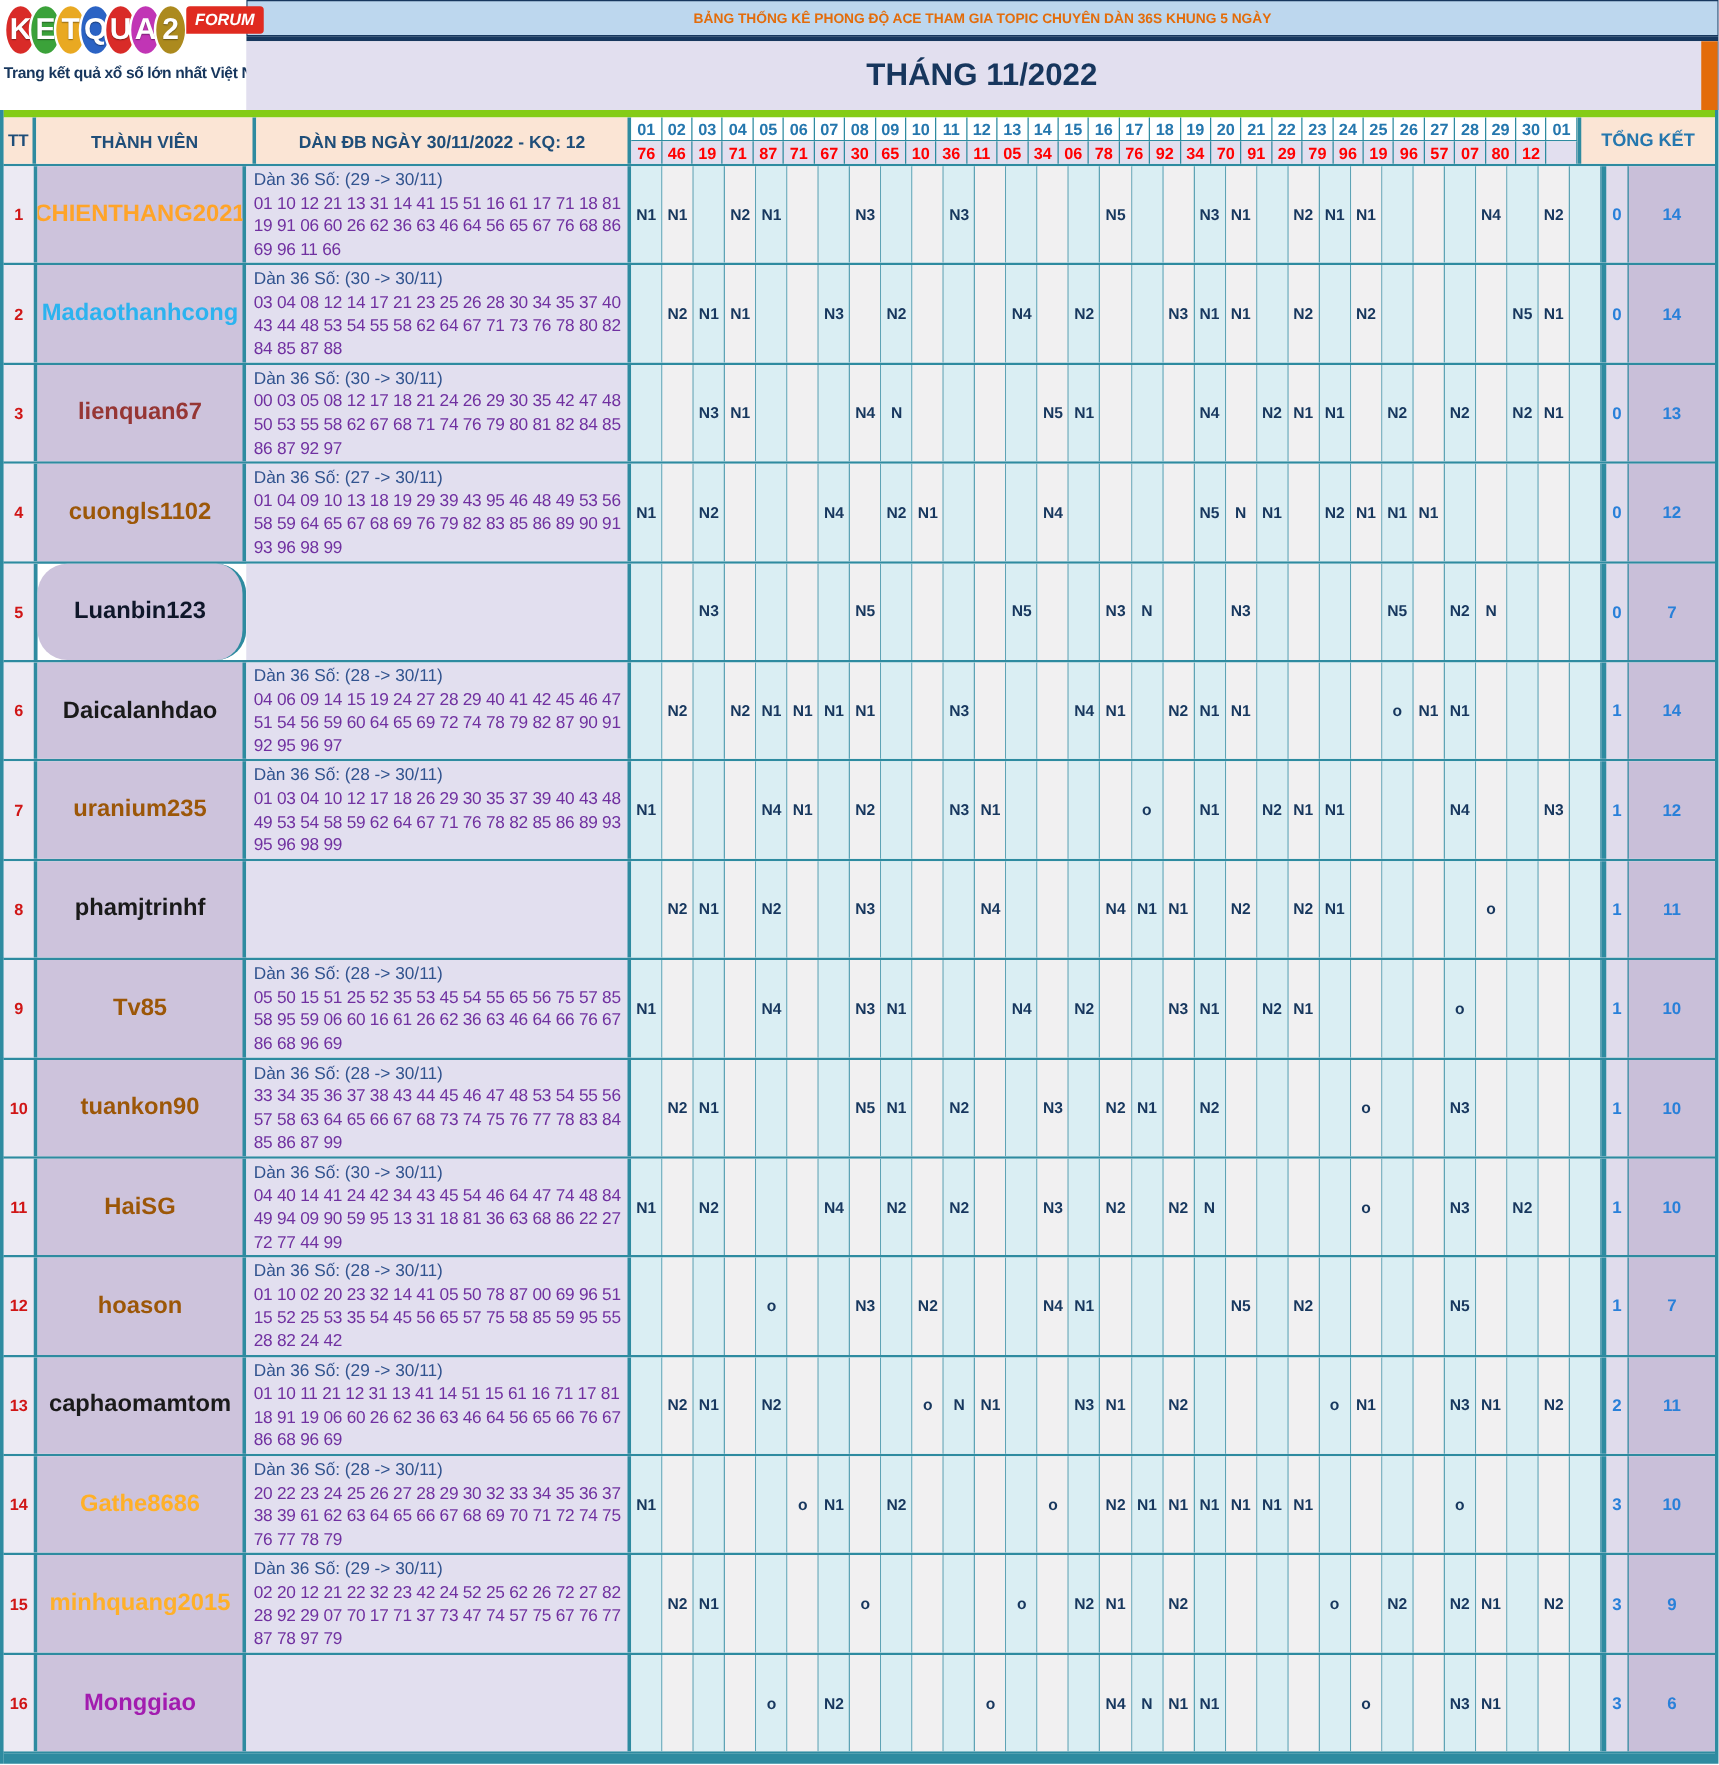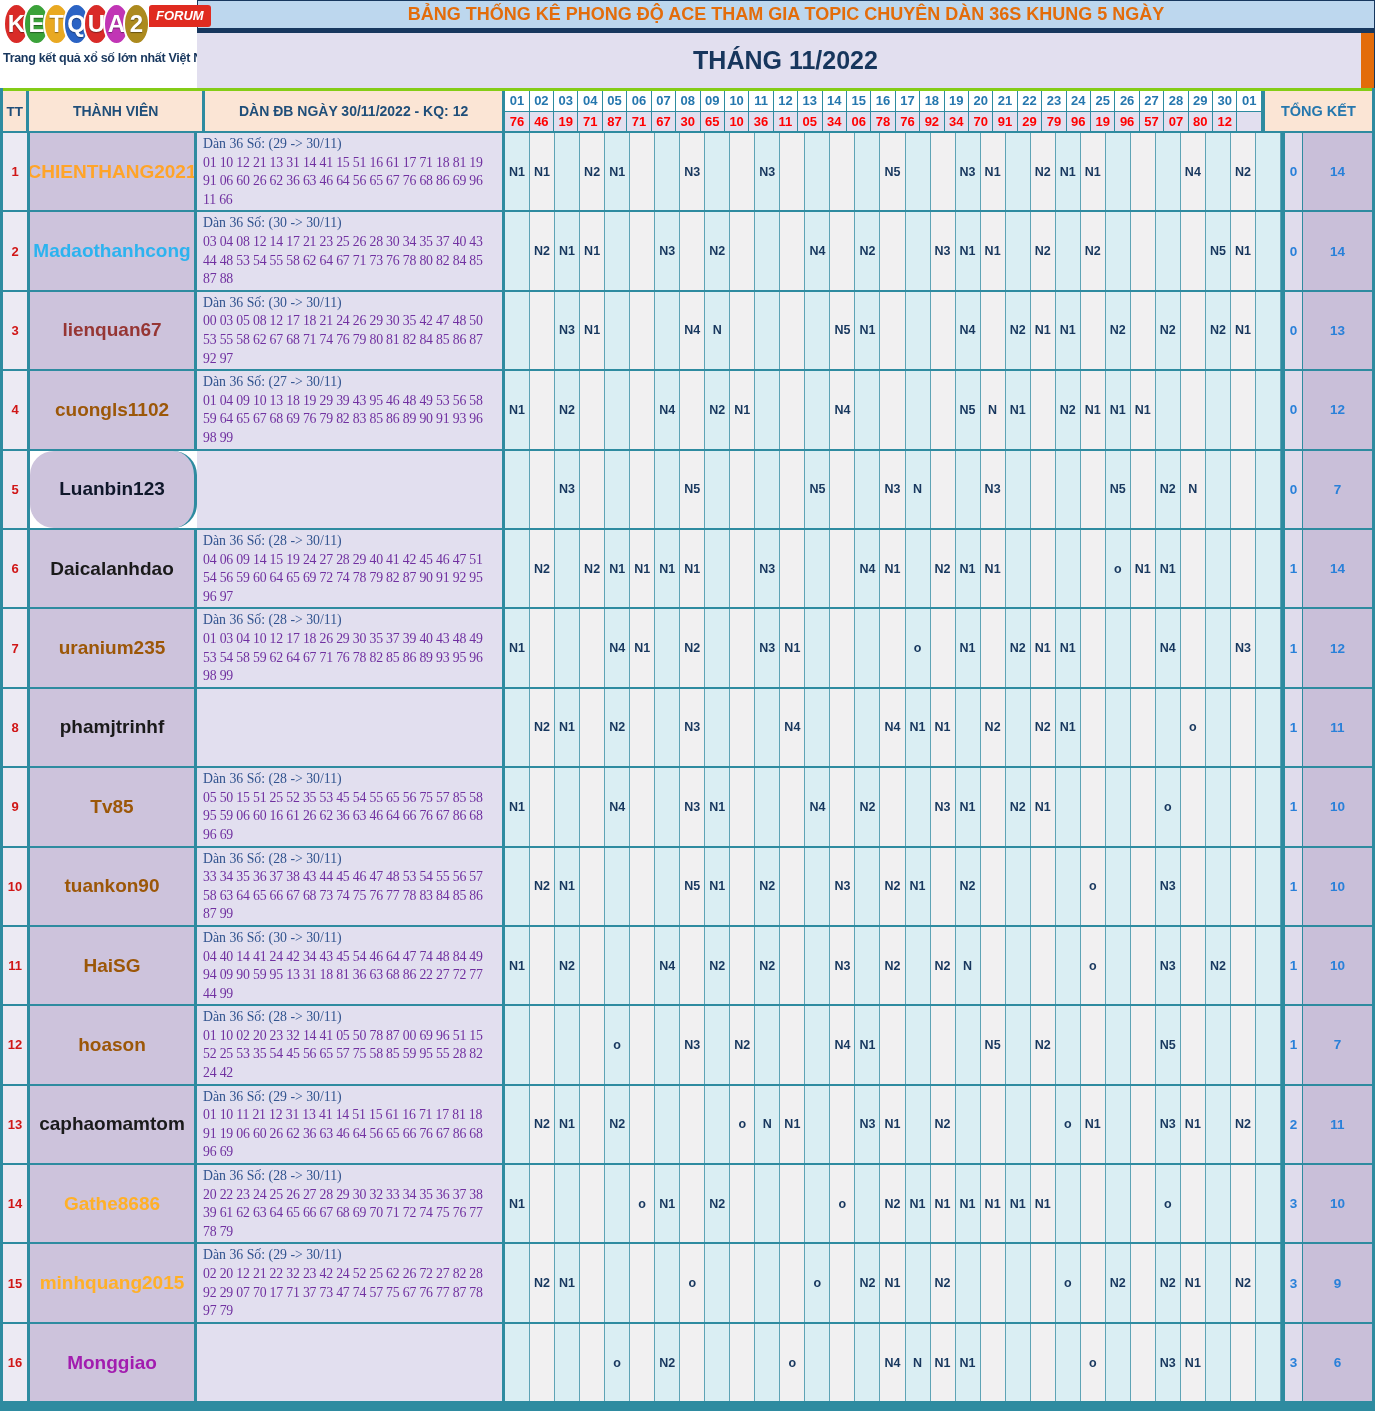--- a/index.html
+++ b/index.html
@@ -13,29 +13,29 @@
   .logo-letters { display:flex; }
   .logo-letter { width:27px; height:42px; border-radius:50%; color:#ffffff; font-weight:bold;
                  font-size:24px; display:flex; align-items:center; justify-content:center;
                  margin-right:-7px; border:2px solid #ffffff; text-shadow:0 1px 1px rgba(0,0,0,.4); }
   .forum-badge { background:#e02b20; color:#ffffff; font-style:italic; font-weight:bold;
                  font-size:13px; padding:3px 7px 4px; border-radius:3px 3px 3px 0; margin:2px 0 0 6px; }
   .tagline { font-size:12.5px; font-weight:bold; color:#17365d; margin-top:6px; white-space:nowrap; letter-spacing:-0.3px; }
 
   .head-right { flex:1; display:flex; flex-direction:column; }
   .banner { height:29px; background:#bdd7ee; border:1px solid #17375e; display:flex; align-items:center;
-            justify-content:center; color:#e36c0a; font-weight:bold; font-size:18px; }
+            justify-content:center; color:#e36c0a; font-weight:bold; font-size:11px; }
   .navy-sep { height:4px; background:#17375e; }
   .month { flex:1; background:#e2dfef; border-right:1px solid #17375e; display:flex; align-items:center;
            justify-content:center; color:#17365d; font-weight:bold; font-size:25px; position:relative; }
   .month-accent { position:absolute; right:0; top:0; bottom:0; width:13px; background:#e36c0a; }
 
   
   .tablewrap { border-left:3px solid #2e8ba0; border-right:3px solid #2e8ba0; }
-  .thead { display:flex; height:45px; border-top:3px solid #84cc16; border-bottom:2px solid #2e8ba0; }
+  .thead { display:flex; height:45px; border-top:6px solid #84cc16; border-bottom:2px solid #2e8ba0; }
   .th { background:#fbe5d5; color:#1f4e79; font-weight:bold; display:flex; align-items:center;
         justify-content:center; font-size:13.5px; }
   .th-tt { width:27px; border-right:3px solid #2e8ba0; }
   .th-member { width:180px; border-right:3px solid #2e8ba0; font-size:14px; }
   .th-dan { width:308px; border-right:3px solid #2e8ba0; font-size:14px; }
   .day-head { width:776px; display:flex; flex-direction:column;justify-content:flex-end; }
   .day-head-r1 { flex:1; display:flex; background:#ffffff; border-bottom:1px solid #2e8ba0; }
   .day-head-r2 { flex:1; display:flex; background:#e2dfef; }
   .dh, .dr { flex:1 1 0; display:flex; align-items:center; justify-content:center;
              font-weight:bold; font-size:13px; border-right:1px solid #2e8ba0; }
@@ -43,21 +43,21 @@
   .dr { color:#ff0000; }
   .th-total { width:113px; border-left:3px solid #2e8ba0; font-size:14.5px; color:#2577ae; }
 
   .row { display:flex; height:79.4px; border-bottom:2px solid #2e8ba0; }
   .tt-cell { width:27px; background:#eceaf3; color:#d01616; font-weight:bold; font-size:13px;
              display:flex; align-items:center; justify-content:center; border-right:3px solid #2e8ba0; }
   .member-cell { width:167px; background:#cdc3dc; font-weight:bold; font-size:19px;
                  display:flex; align-items:center; justify-content:center; text-align:center;
                  border-right:3px solid #2e8ba0; overflow:hidden; }
   .dan-cell { width:308px; background:#e2dfef; border-right:3px solid #2e8ba0;
-              padding:2px 5px 0 6px; font-size:13.8px; line-height:18.6px; overflow:hidden;font-family:Liberation Serif, serif; }
+              padding:2px 5px 0 6px; font-size:13.8px; line-height:18.6px; overflow:hidden; }
   .dan-range { color:#31538f; display:block; }
   .dan-numbers { color:#7030a0; display:block; letter-spacing:-0.2px; }
   .day-cells { width:776px; display:flex; }
   .dc { flex:1 1 0; display:flex; align-items:center; justify-content:center; font-weight:bold;
         font-size:12.5px; color:#17375e; border-right:1px solid #5ea3b5; }
   .dc.even { background:#daeef3; }
   .dc.odd { background:#f1f0f1; }
   .total-a { width:21px; background:#e0dcec; border-left:4px solid #2e8ba0; display:flex;
              align-items:center; justify-content:center; color:#2980d9; font-weight:bold; font-size:13.5px; }
   .total-b { width:70px; background:#c9bfd9; border-left:1px solid #2e8ba0; display:flex;

